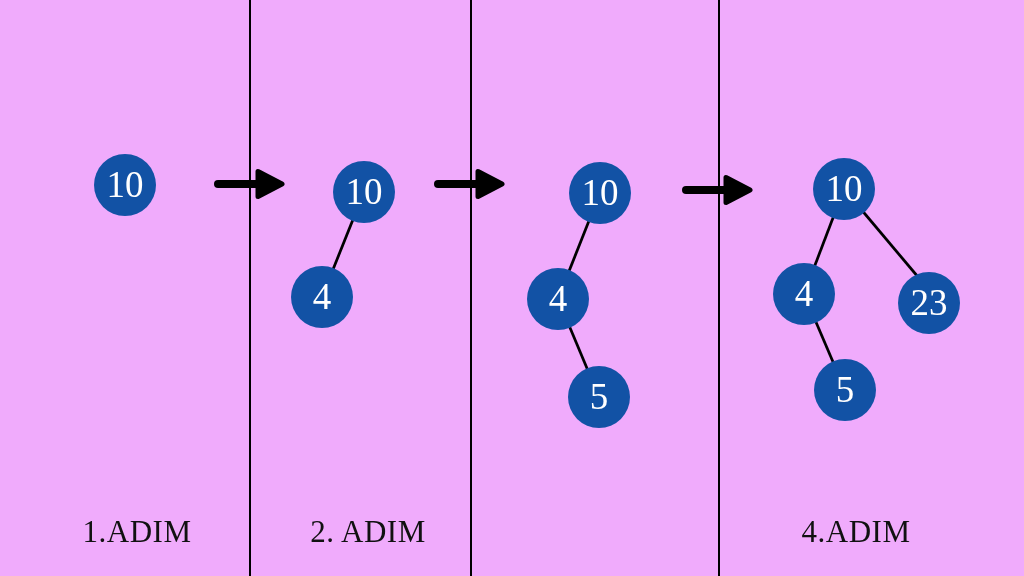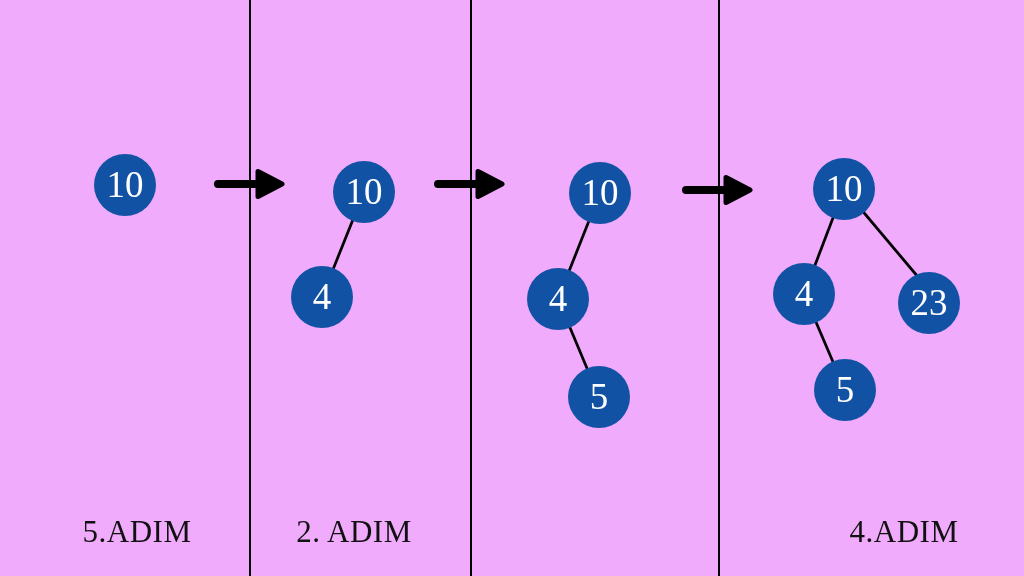--- a/index.html
+++ b/index.html
@@ -87,17 +87,17 @@
 
   <div class="node" style="left:569px; top:162px;">10</div>
   <div class="node" style="left:527px; top:268px;">4</div>
   <div class="node" style="left:568px; top:366px;">5</div>
 
   <div class="node" style="left:813px; top:158px;">10</div>
   <div class="node" style="left:773px; top:263px;">4</div>
   <div class="node" style="left:898px; top:272px;">23</div>
   <div class="node" style="left:814px; top:359px;">5</div>
 
-  <div class="step-label" style="left:137px;">5.ADIM</div>
-  <div class="step-label" style="left:354px;">2. ADIM</div>
-  <div class="step-label" style="left:904px;">4.ADIM</div>
+  <div class="step-label" style="left:137px;">1.ADIM</div>
+  <div class="step-label" style="left:368px;">2. ADIM</div>
+  <div class="step-label" style="left:856px;">4.ADIM</div>
 
 </div>
 
 </body></html>

